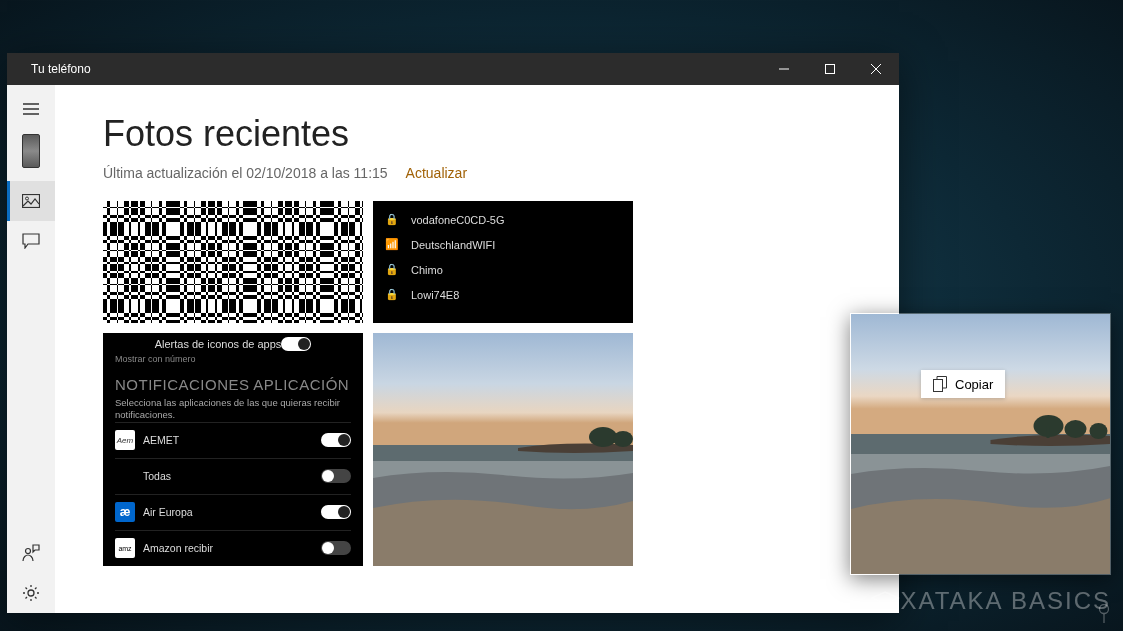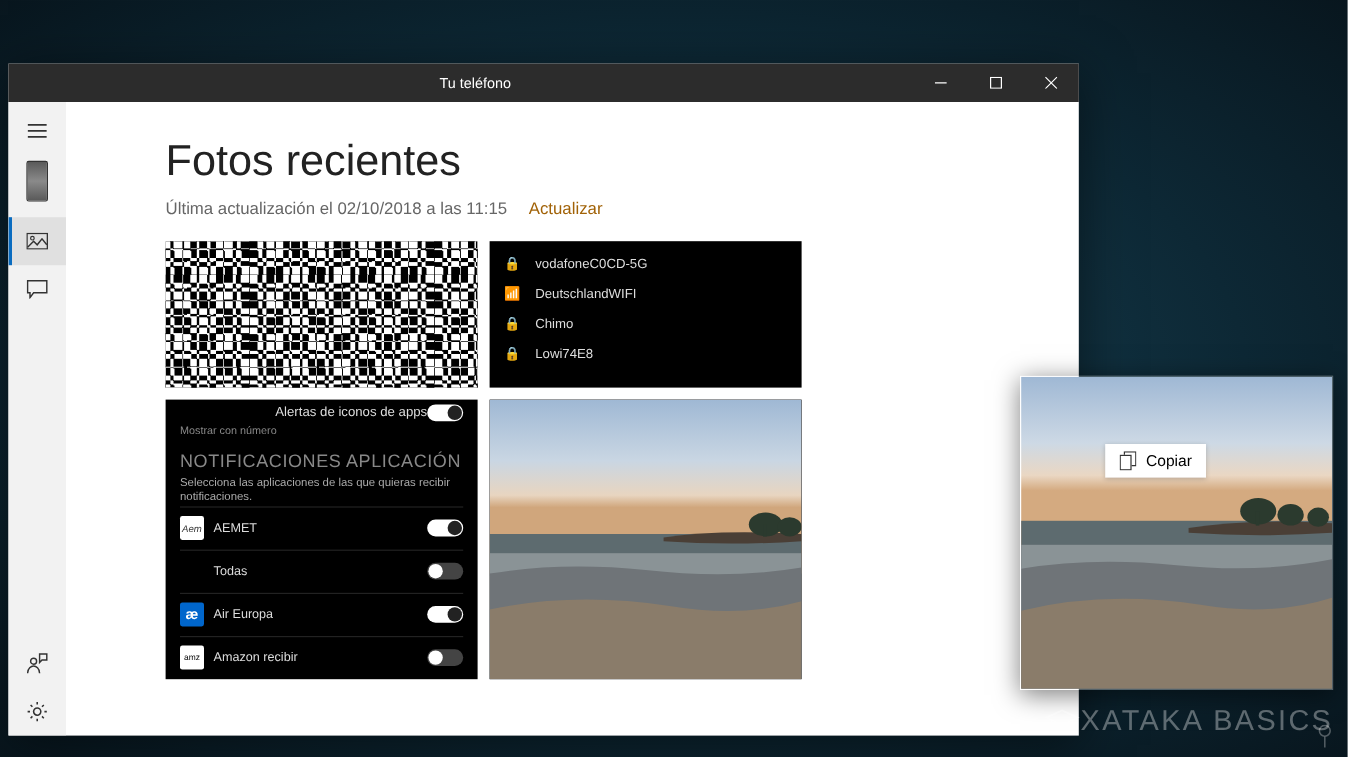--- a/index.html
+++ b/index.html
@@ -20,31 +20,30 @@
   flex-direction: column;
 }
 .titlebar {
   height: 32px;
   background: #2c2c2c;
   color: #fff;
   display: flex;
   align-items: center;
   font-size: 12px;
 }
-.titlebar-title { padding-left: 24px; flex: 1; text-align: center; }
+.titlebar-title { padding-left: 24px; flex: 1; }
 .titlebar-btn {
   width: 46px; height: 32px;
   display: flex; align-items: center; justify-content: center;
   color: #fff;
 }
 .window-body {
   flex: 1;
   display: flex;
   overflow: hidden;
-  gap: 35px;
 }
 .sidebar {
   width: 48px;
   background: #f2f2f2;
   display: flex;
   flex-direction: column;
   align-items: center;
   padding-top: 4px;
 }
 .sidebar-item {
@@ -118,21 +117,21 @@
   padding: 6px 12px;
 }
 .wifi-row { display: flex; align-items: center; gap: 12px; padding: 6px 0; }
 .wifi-icon { width: 14px; display: inline-block; text-align: center; color: #888; }
 .tile-settings {
   height: 233px;
   color: #ddd;
   font-size: 10.5px;
   padding: 2px 12px 0 12px;
 }
-.tile-settings .hdr-row { display:flex; justify-content:flex-end; align-items:center; height:18px; }
+.tile-settings .hdr-row { display:flex; justify-content:center; align-items:center; height:18px; }
 .tile-settings .sub { color:#888; font-size:9px; margin-top:1px; }
 .tile-settings .section { color:#888; font-size:15px; letter-spacing:0.5px; margin-top:12px; }
 .tile-settings .desc { color:#aaa; font-size:9.5px; margin-top:4px; line-height:1.3; }
 .setting-row {
   display: flex; align-items: center; gap: 8px;
   height: 36px;
   border-top: 1px solid #222;
 }
 .setting-row:first-of-type { border-top:none; margin-top:10px; }
 .app-icon {
@@ -166,21 +165,21 @@
   width: 261px; height: 262px;
   box-shadow: 0 4px 20px rgba(0,0,0,0.5);
   border: 1px solid rgba(255,255,255,0.3);
 }
 .copy-btn {
   position: absolute;
   left: 70px; top: 56px;
   background: #fff;
   padding: 6px 12px;
   font-size: 13px;
-  display: flex; align-items:flex-start; gap:8px;
+  display: flex; align-items:center; gap:8px;
   box-shadow: 0 1px 4px rgba(0,0,0,0.2);
 }
 
 .watermark {
   position: absolute;
   right: 12px; bottom: 16px;
   color: rgba(255,255,255,0.35);
   font-size: 24px;
   font-weight: 500;
   letter-spacing: 2px;

